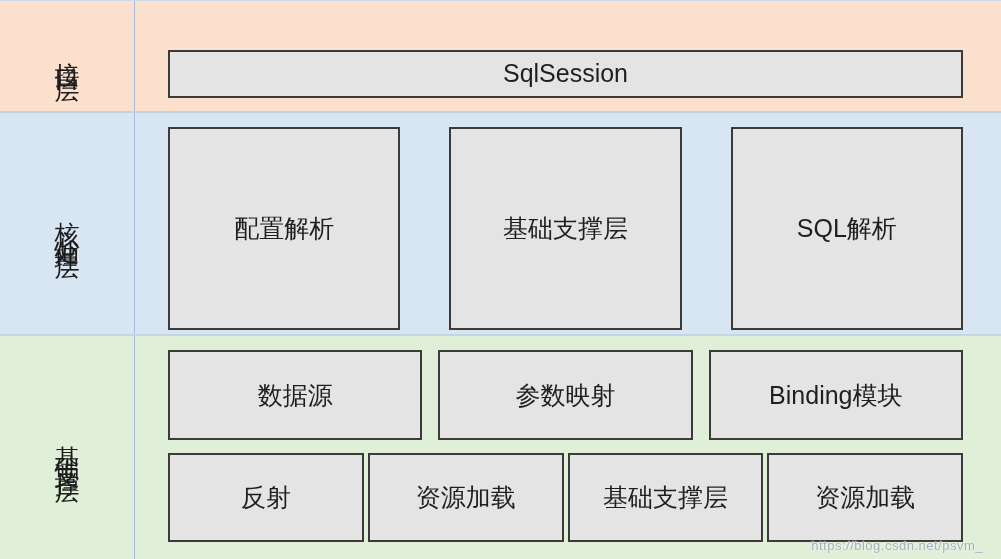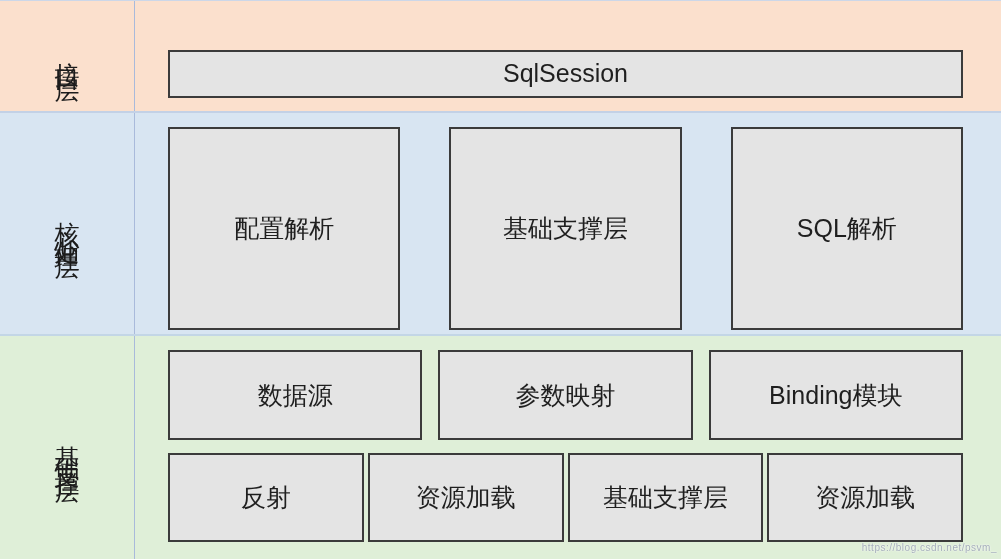--- a/index.html
+++ b/index.html
@@ -36,22 +36,22 @@
   .row-foundation-2{ gap:4px; }
   .box{
     flex:1;
     background:#e4e4e4;
     border:2px solid #3b3b3b;
     display:flex; align-items:center; justify-content:center;
     font-size:25px; color:#1f1f1f;
     white-space:nowrap; overflow:hidden;
   }
   .watermark{
-    position:absolute; right:4px; bottom:6px;
-    font-size:10px; color:rgba(154,165,177,0.9);
+    position:absolute; right:18px; bottom:6px;
+    font-size:13px; color:rgba(154,165,177,0.9);
     text-shadow:0 0 2px rgba(255,255,255,0.9), 0 0 1px rgba(255,255,255,0.9);
     letter-spacing:0.5px;
     pointer-events:none;
   }
 </style>
 </head>
 <body>
 
 <div class="canvas">
 

